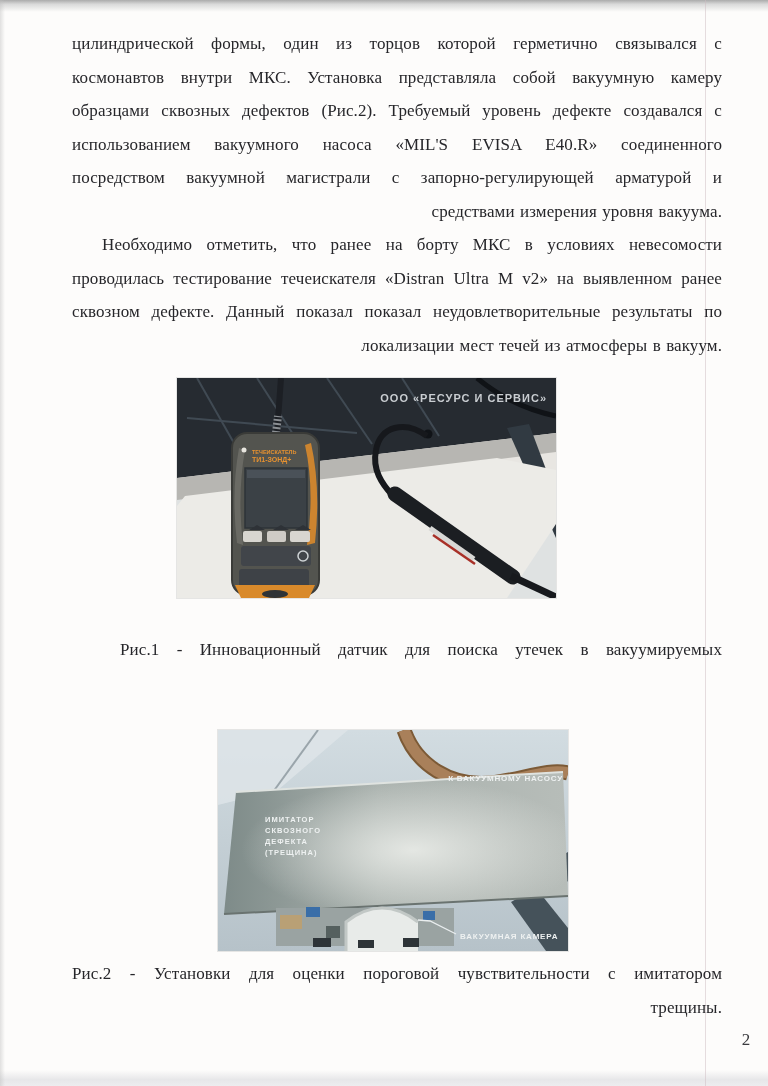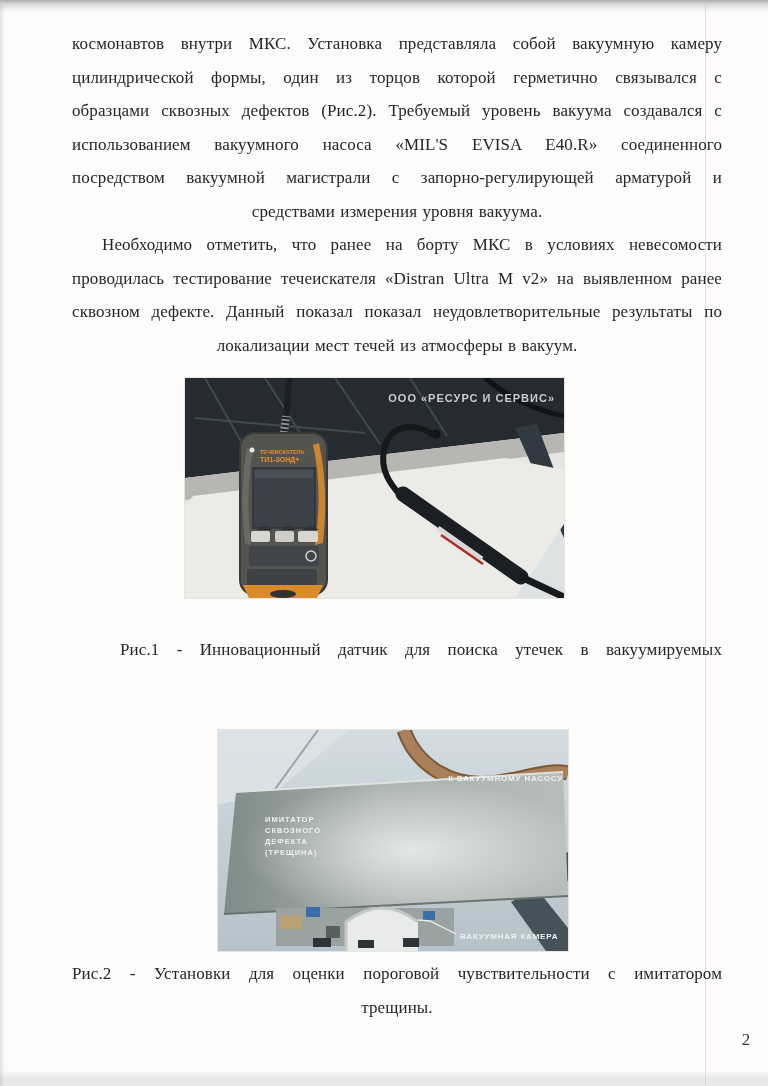--- a/index.html
+++ b/index.html
@@ -17,47 +17,47 @@
   .scan-left{position:absolute;left:0;top:0;width:5px;height:1086px;
     background:linear-gradient(to right,rgba(190,190,190,0.45),rgba(255,255,255,0));}
   .scan-line{position:absolute;left:705px;top:0;width:1px;height:1086px;
     background:rgba(205,188,194,0.5);}
 
   
   .textblock{position:absolute;left:72px;width:650px;font-size:17px;}
   #maintext{top:27px;}
   #caption1{top:633px;font-family:Liberation Serif, serif;}
   #caption2{top:957px;}
-  .tline{height:33.5px;line-height:33.5px;white-space:nowrap;text-align:center;
+  .tline{height:33.5px;line-height:33.5px;white-space:nowrap;text-align:right;
     word-spacing:1px;letter-spacing:0.1px;}
   .tline.just{white-space:normal;text-align:justify;text-align-last:justify;}
 
   .pagenum{position:absolute;left:733px;top:1030px;width:26px;font-size:17px;
     text-align:center;color:#3a3a3e;}
 
   
   .figure{position:absolute;box-shadow:0 0 0 1px rgba(160,160,160,0.25);}
-  #figure1{left:177px;top:378px;width:379px;height:220px;margin-left:8px;}
+  #figure1{left:177px;top:378px;width:379px;height:220px;}
   #figure2{left:218px;top:730px;width:350px;height:221px;}
   .figure svg{display:block;}
   .phlabel{font-family:"Liberation Sans","DejaVu Sans",sans-serif;font-weight:bold;}
 </style>
 </head>
 <body>
 
 <div class="scan-top"></div>
 <div class="scan-bottom"></div>
 <div class="scan-left"></div>
 <div class="scan-line"></div>
 
 <div class="textblock" id="maintext">
   <div>
+      <div class="tline just">цилиндрической формы, один из торцов которой герметично связывался с</div>
       <div class="tline just">космонавтов внутри  МКС. Установка представляла собой вакуумную камеру</div>
-      <div class="tline just">цилиндрической формы, один из торцов которой герметично связывался с</div>
-      <div class="tline just">образцами сквозных дефектов (Рис.2). Требуемый уровень вакуума создавался с</div>
+      <div class="tline just">образцами сквозных дефектов (Рис.2). Требуемый уровень дефекте создавался с</div>
       <div class="tline just">использованием вакуумного насоса «MIL'S EVISA E40.R» соединенного</div>
       <div class="tline just">посредством вакуумной магистрали с запорно-регулирующей арматурой и</div>
       <div class="tline">средствами измерения уровня вакуума.</div>
     </div>
   <div>
       <div class="tline just" style="text-indent: 30px;">Необходимо отметить, что ранее на борту МКС в условиях невесомости</div>
       <div class="tline just">проводилась тестирование течеискателя «Distran Ultra M v2» на выявленном ранее</div>
       <div class="tline just">сквозном дефекте. Данный показал показал неудовлетворительные результаты по</div>
       <div class="tline">локализации мест течей из атмосферы в вакуум.</div>
     </div>

